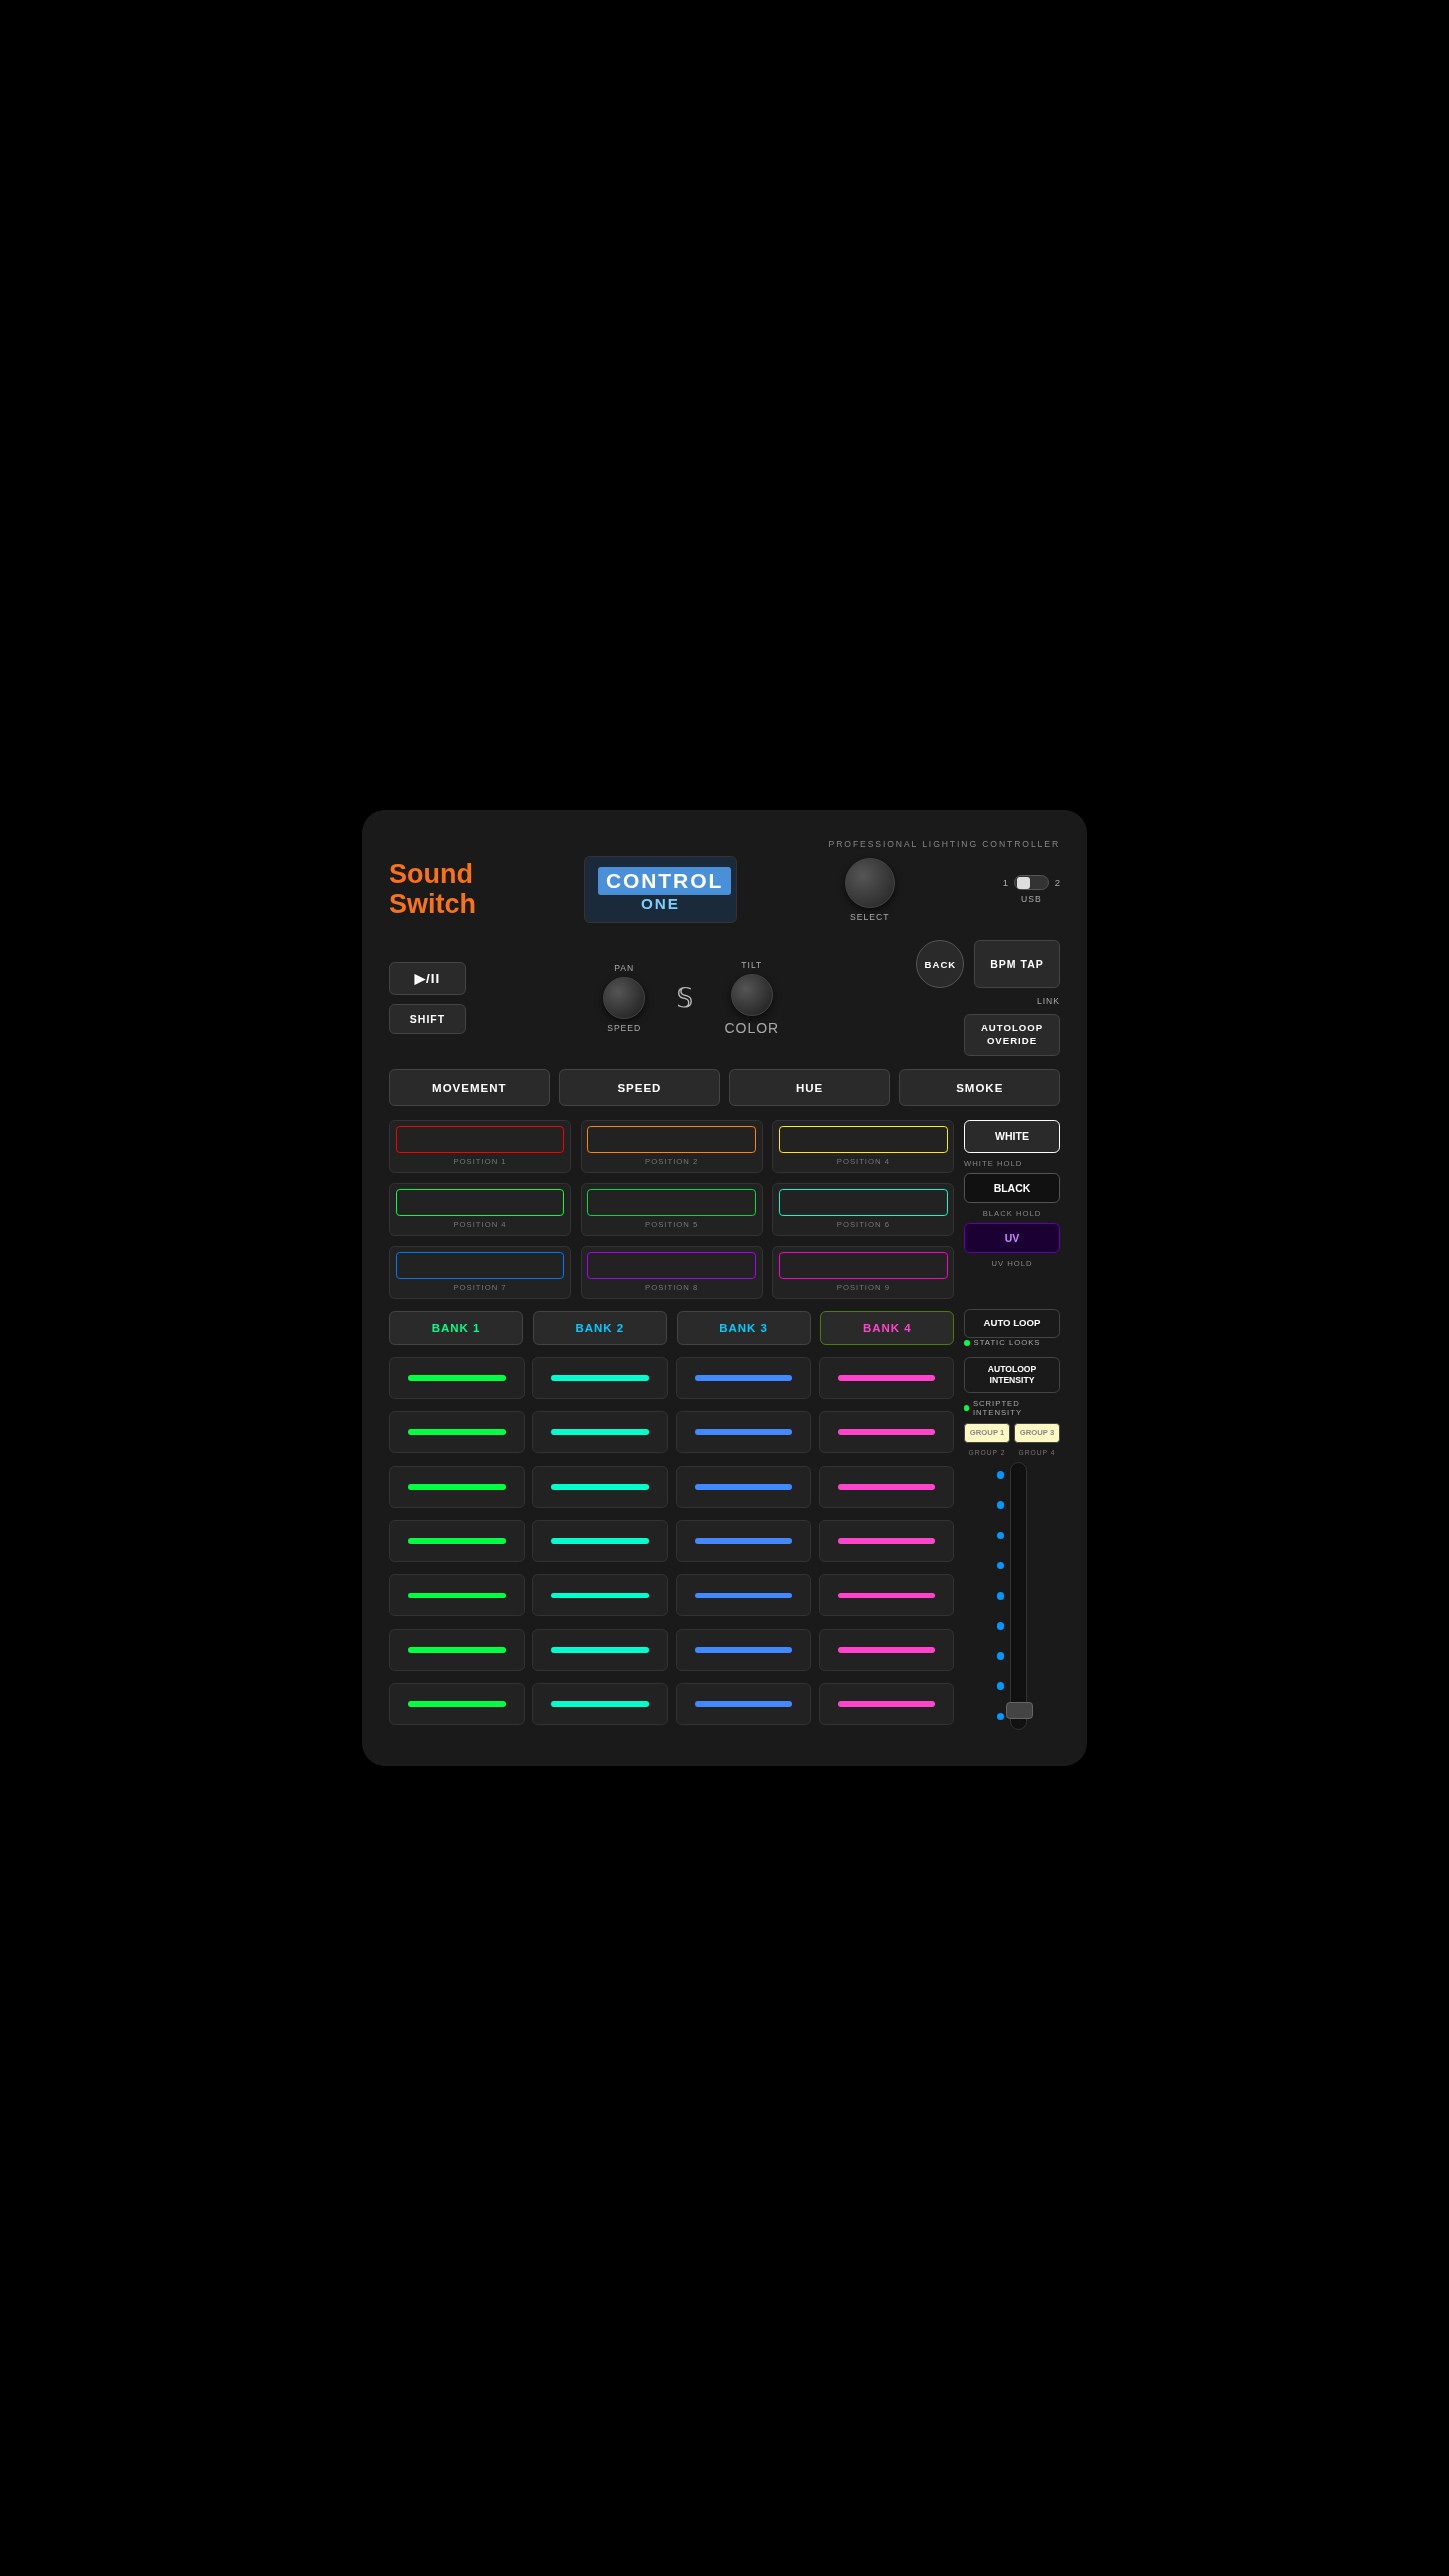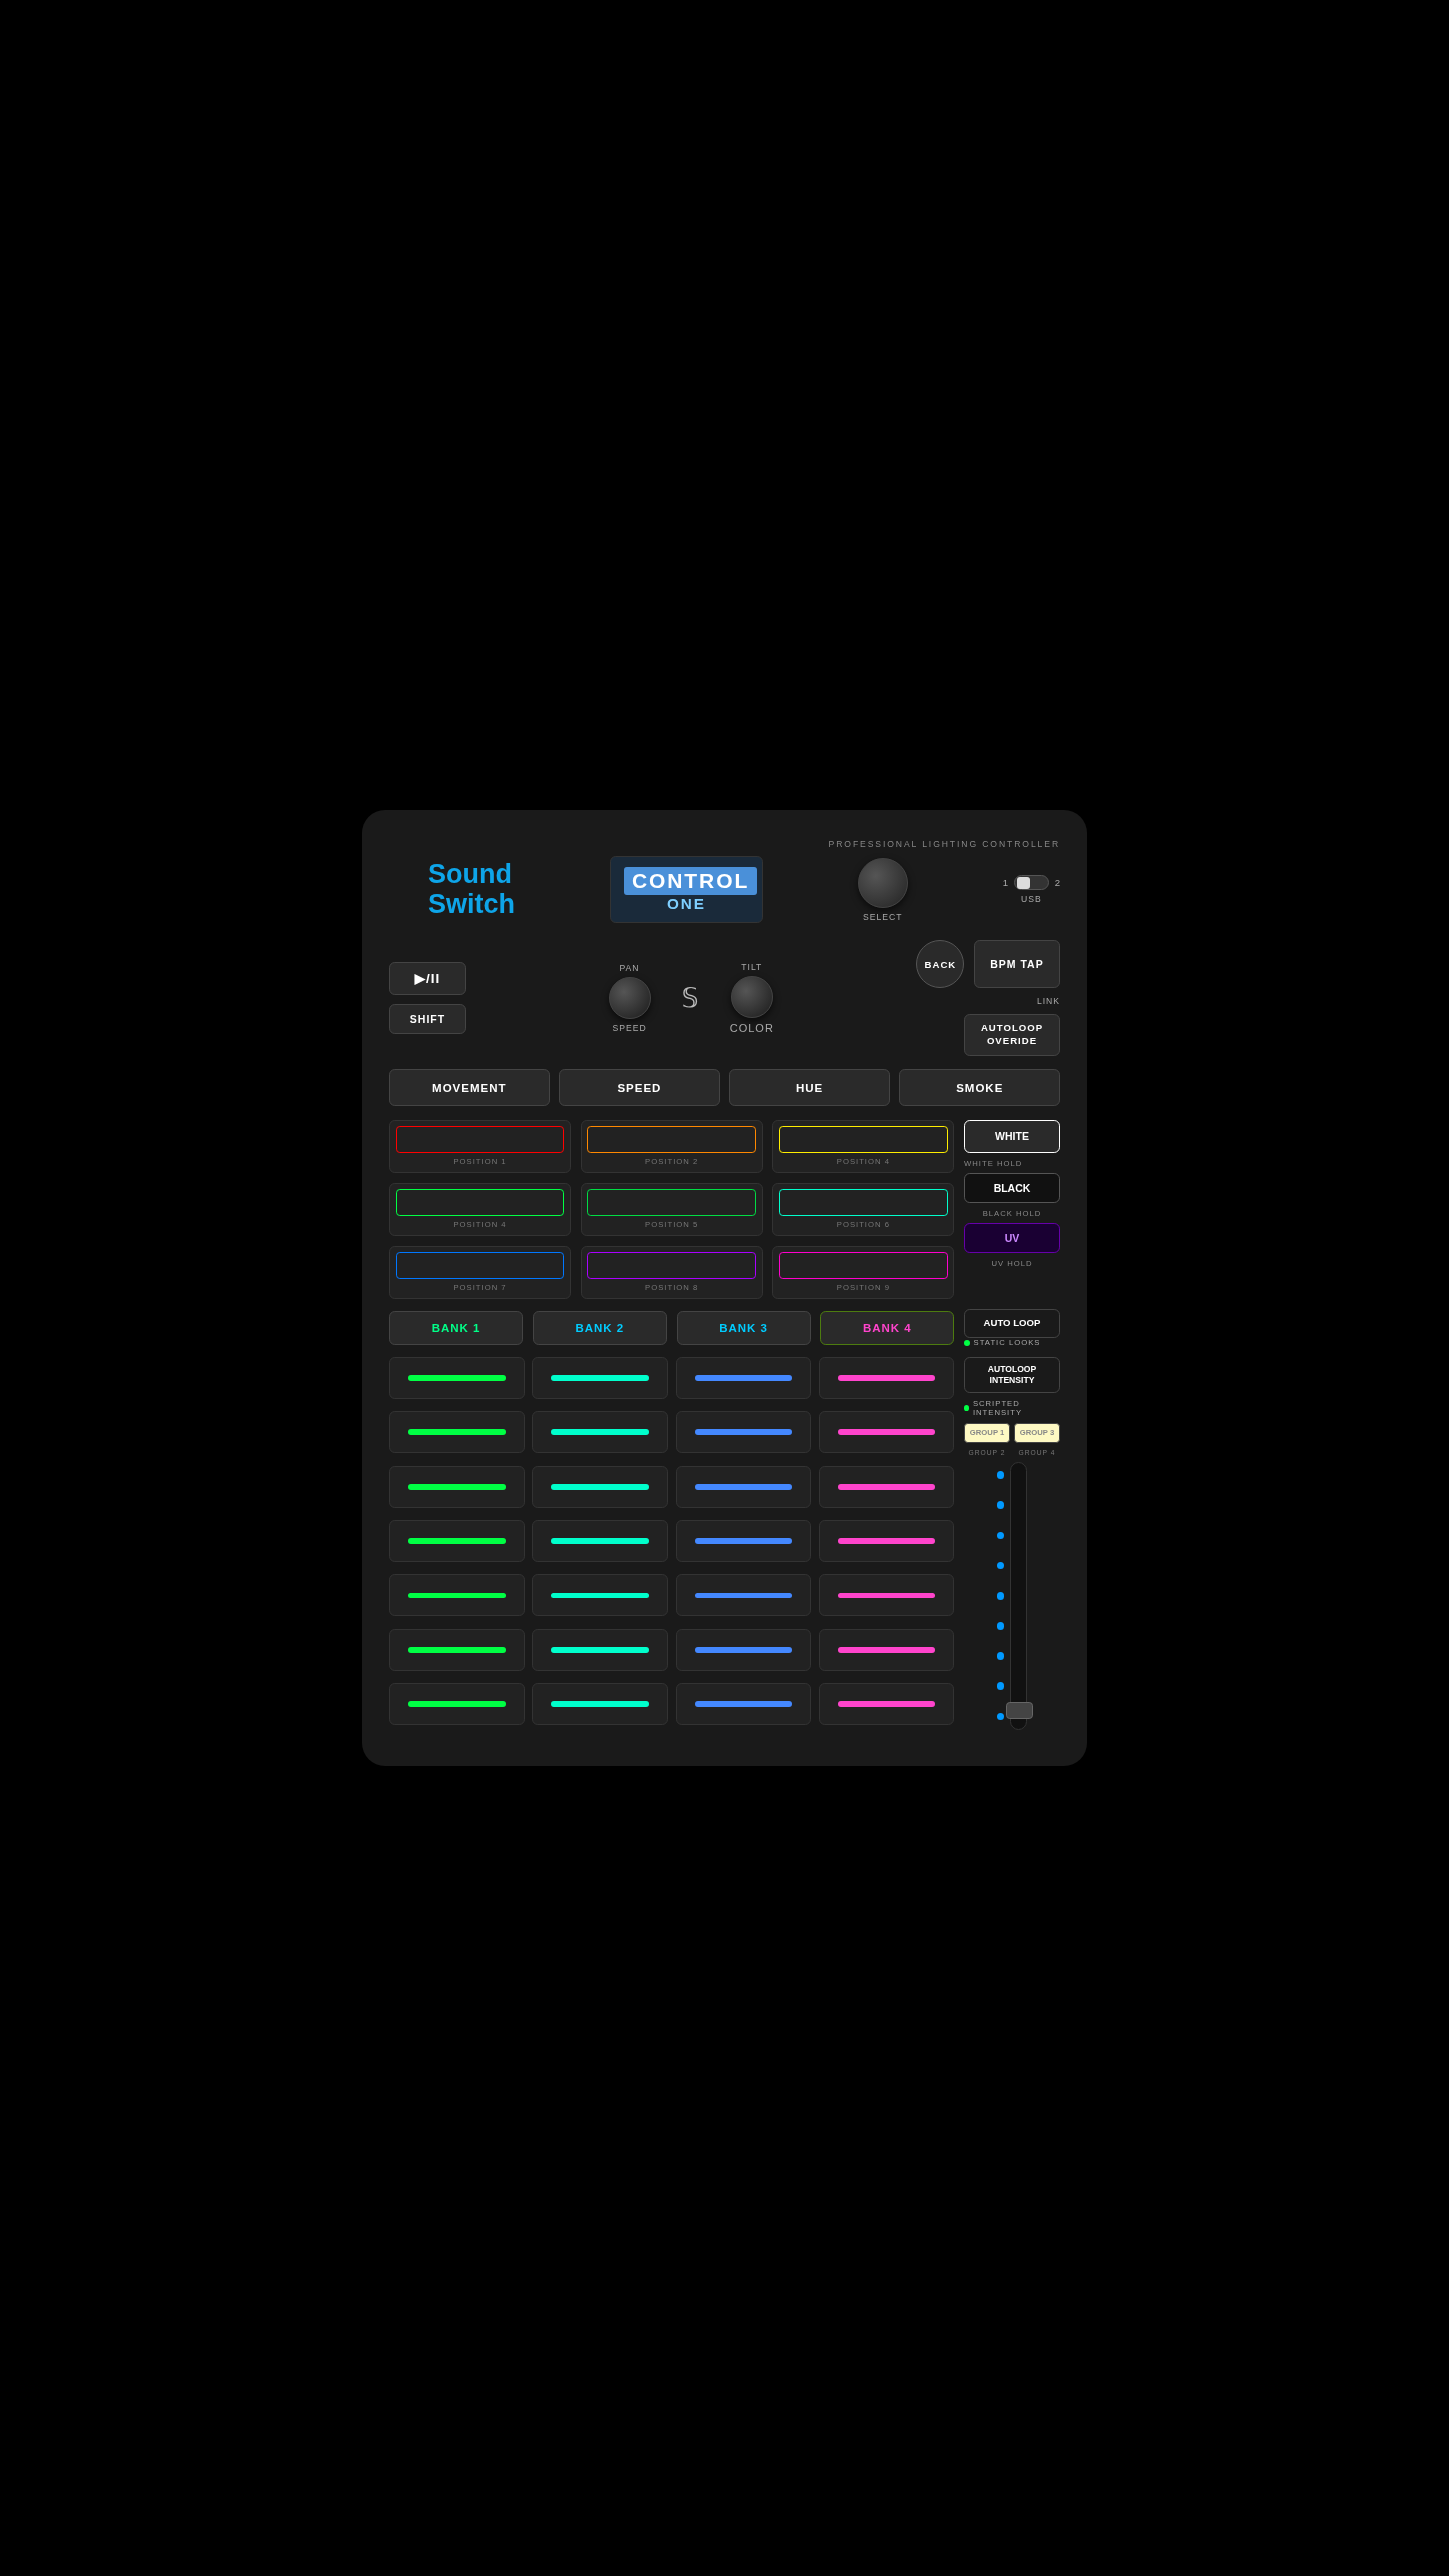--- a/index.html
+++ b/index.html
@@ -31,21 +31,21 @@
       align-items: center;
       justify-content: space-between;
       margin-bottom: 17px;
     }
     .logo {
       color: #fff;
       font-size: 27px;
       font-weight: bold;
       line-height: 1.1;
     }
-    .logo span { color: #0ea5e9; margin-left: 39px; }
+    .logo span { color: #f97316; }
     .display {
       background: #1a2a3a;
       border: 1.9px solid #333;
       border-radius: 5.8px;
       padding: 9.6px 13.4px;
       width: 153px;
       text-align: center;
     }
     .display-text-main {
       color: #7ecfff;
@@ -176,21 +176,21 @@
       border: 1.9px solid #444;
       box-shadow: 0 2.9px 7.7px rgba(0,0,0,0.6);
     }
     .speed-label {
       color: #aaa;
       font-size: 8.6px;
       letter-spacing: 1px;
     }
     .color-label {
       color: #aaa;
-      font-size: 11px;
+      font-size: 14px;
       letter-spacing: 1px;
     }
     .ss-logo {
       color: #fff;
       font-size: 27px;
       opacity: 0.7;
     }
     .right-controls {
       display: flex;
       flex-direction: column;

